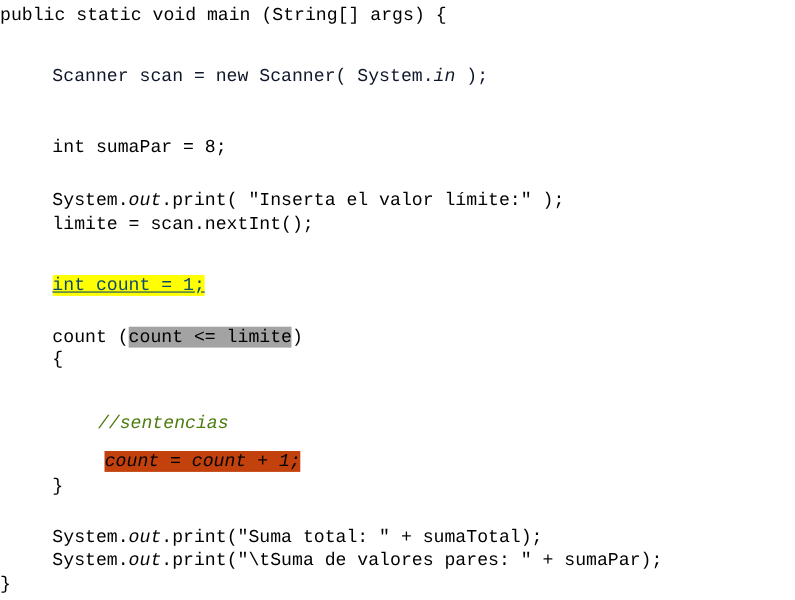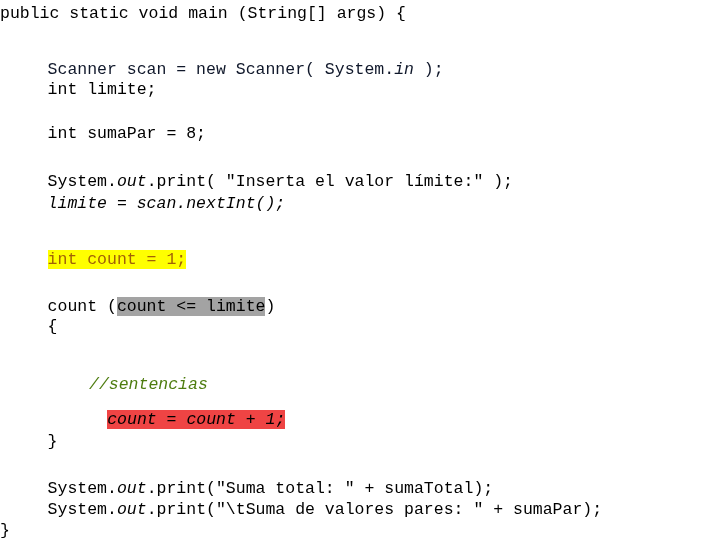--- a/index.html
+++ b/index.html
@@ -45,32 +45,31 @@
     background-color: #FFFF00;
   }
 </style>
 </head>
 <body>
 
 <div id="code-block" style="background: rgb(255, 255, 255);">
     <div class="code-line" style="top: 4px; left: 0px; color: rgb(0, 0, 0);"><span class="tok">public static void main (String[] args) {</span></div>
     <div class="code-line" style="top: 24px; left: 0px; color: rgb(0, 0, 0);">&nbsp;</div>
     <div class="code-line" style="top: 60px; left: 47.6px; color: #0f172a;"><span class="tok">Scanner scan = new Scanner( System.</span><span class="tok it">in</span><span class="tok"> );</span></div>
-    <div class="code-line" style="top: 80px; left: 47.6px; color: rgb(0, 0, 0);"><span class="tok">int limite;</span></div>
     <div class="code-line" style="top: 124px; left: 47.6px; color: rgb(0, 0, 0);"><span class="tok">int sumaPar = 8;</span></div>
     <div class="code-line" style="top: 146px; left: 0px; color: rgb(0, 0, 0);">&nbsp;</div>
     <div class="code-line" style="top: 172px; left: 47.6px; color: rgb(0, 0, 0);"><span class="tok">System.</span><span class="tok it">out</span><span class="tok">.print( "Inserta el valor límite:" );</span></div>
-    <div class="code-line" style="top: 194px; left: 47.6px; color: rgb(0, 0, 0); font-style: italic;"><span class="tok">limite = scan.nextInt();</span></div>
+    <div class="code-line" style="top: 194px; left: 47.6px; color: rgb(0, 0, 0);"><span class="tok">limite = scan.nextInt();</span></div>
     <div class="code-line" style="top: 216px; left: 0px; color: rgb(0, 0, 0);">&nbsp;</div>
-    <div class="code-line" style="top: 250px; left: 47.6px; color: #a16207;"><span class="tok hl" style="background-color: rgb(255, 255, 0);">int count = 1;</span></div>
+    <div class="code-line" style="top: 250px; left: 47.6px; color: #0c4a6e; text-decoration: underline;"><span class="tok hl" style="background-color: rgb(255, 255, 0);">int count = 1;</span></div>
     <div class="code-line" style="top: 272px; left: 0px; color: rgb(0, 0, 0);">&nbsp;</div>
     <div class="code-line" style="top: 297px; left: 47.6px; color: rgb(0, 0, 0);"><span class="tok">count (</span><span class="tok hl" style="background-color: #a3a3a3;">count &lt;= limite</span><span class="tok">)</span></div>
     <div class="code-line" style="top: 317px; left: 47.6px; color: rgb(0, 0, 0);"><span class="tok">{</span></div>
     <div class="code-line" style="top: 337px; left: 0px; color: rgb(0, 0, 0);">&nbsp;</div>
     <div class="code-line" style="top: 375px; left: 89px; color: #4d7c0f;"><span class="tok it">//sentencias</span></div>
     <div class="code-line" style="top: 397px; left: 0px; color: rgb(0, 0, 0);">&nbsp;</div>
-    <div class="code-line" style="top: 410px; left: 95.2px; color: rgb(0, 0, 0);"><span class="tok it hl" style="background-color: #ef4444; margin-left: 12px;">count = count + 1;</span></div>
+    <div class="code-line" style="top: 410px; left: 95.2px; color: rgb(0, 0, 0);"><span class="tok it hl" style="background-color: #c2410c;">count = count + 1;</span></div>
     <div class="code-line" style="top: 432px; left: 47.6px; color: rgb(0, 0, 0);"><span class="tok">}</span></div>
     <div class="code-line" style="top: 454px; left: 0px; color: rgb(0, 0, 0);">&nbsp;</div>
     <div class="code-line" style="top: 479px; left: 47.6px; color: rgb(0, 0, 0);"><span class="tok">System.</span><span class="tok it">out</span><span class="tok">.print("Suma total: " + sumaTotal);</span></div>
     <div class="code-line" style="top: 500px; left: 47.6px; color: rgb(0, 0, 0);"><span class="tok">System.</span><span class="tok it">out</span><span class="tok">.print("\tSuma de valores pares: " + sumaPar);</span></div>
     <div class="code-line" style="top: 521px; left: 0px; color: rgb(0, 0, 0);"><span class="tok">}</span></div>
   </div>
 
 </body></html>

